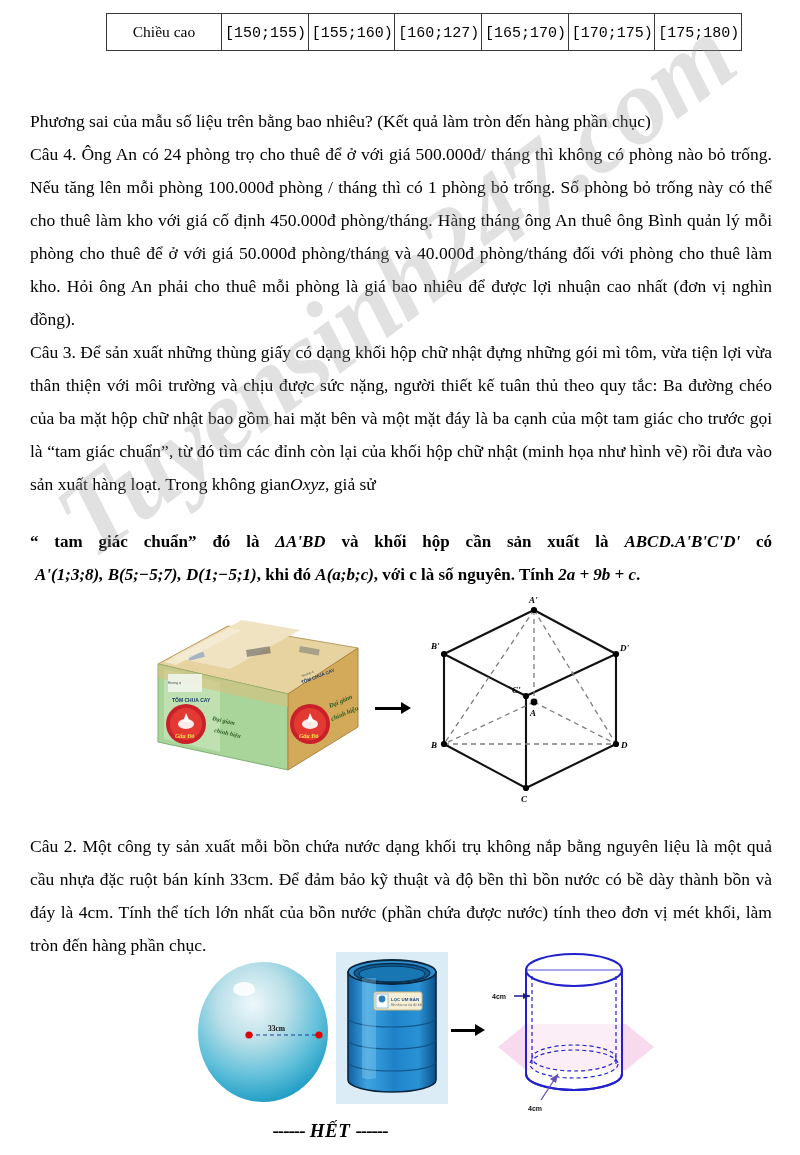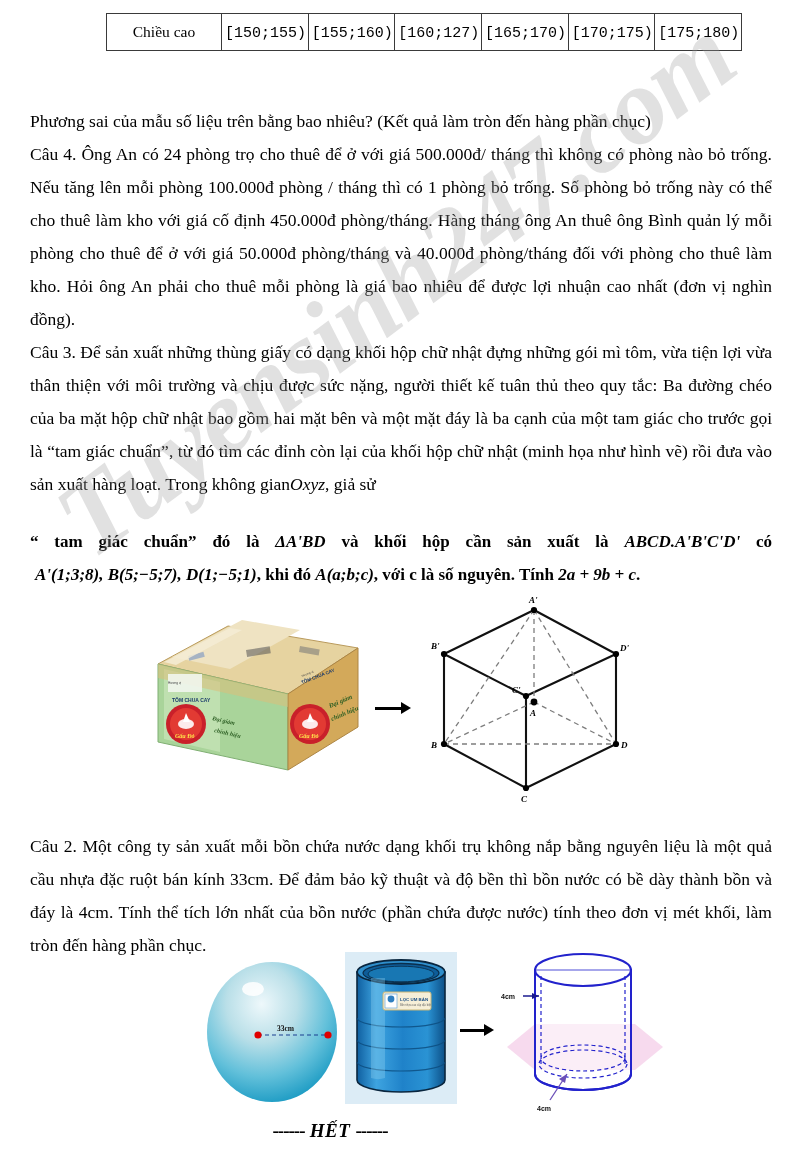--- a/index.html
+++ b/index.html
@@ -133,21 +133,21 @@
   .arrow-h .head {
     width: 0; height: 0;
     border-top: 6px solid transparent;
     border-bottom: 6px solid transparent;
     border-left: 10px solid #000;
   }
 
   
   #fig2 {
     position: absolute;
-    left: 205px;
+    left: 196px;
     top: 952px;
     width: 400px;
     height: 165px;
   }
 
   .hetline {
     position: absolute;
     left: 0;
     top: 1120px;
     width: 660px;

